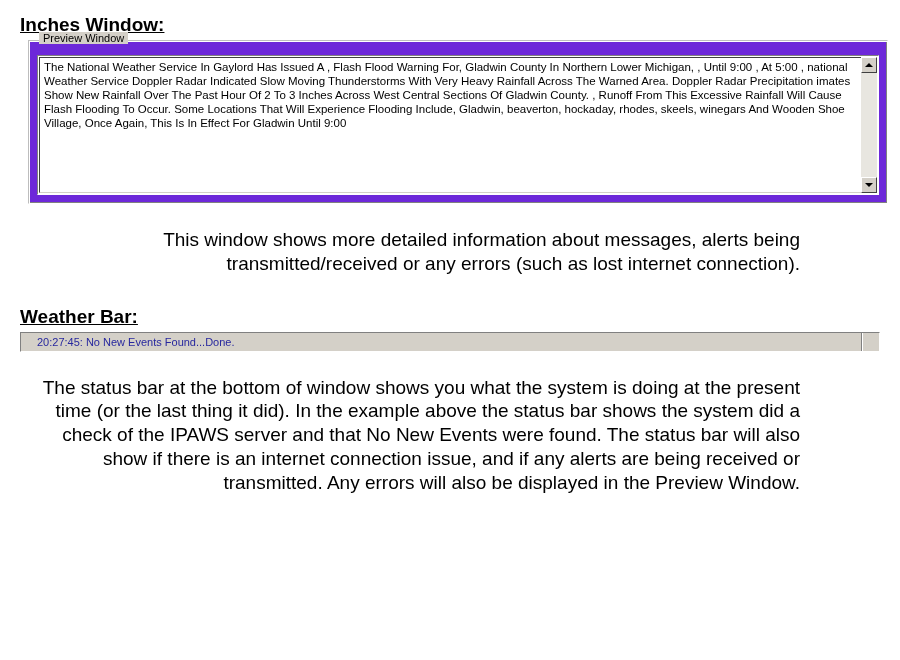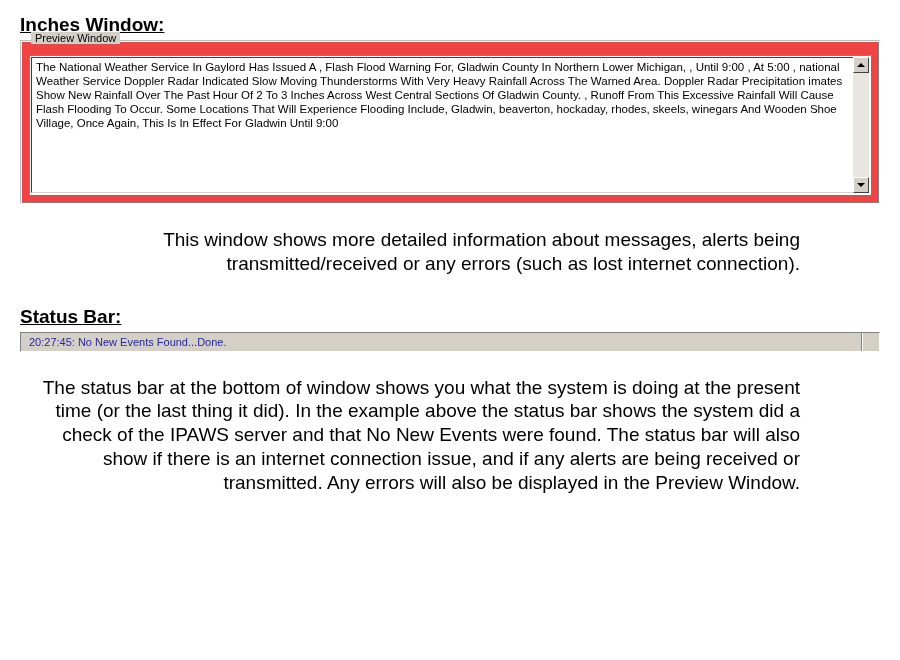--- a/index.html
+++ b/index.html
@@ -18,22 +18,22 @@
     text-decoration: underline;
     margin: 0 0 4px 0;
   }
   
   .fieldset {
     position: relative;
     border: 1px solid #bdbdbd;
     border-right-color: #ffffff;
     border-bottom-color: #ffffff;
     box-shadow: inset 1px 1px 0 #ffffff, inset -1px -1px 0 #808080;
-    background: #ef4444;
-    margin: 2px 0 0 0;
+    background: #6d28d9;
+    margin: 2px 0 0 8px;
     padding: 14px 8px 8px 8px;
     width: 860px;
     text-decoration: underline;
   }
   .legend {
     position: absolute;
     top: -9px;
     left: 10px;
     background: #d4d0c8;
     padding: 0 4px;
@@ -109,21 +109,21 @@
     border-color: #808080 #ffffff #ffffff #808080;
     position: relative;
     margin-top: 4px;
     display: flex;
     align-items: center;
   }
   .status-text {
     font-family: Tahoma, Arial, sans-serif;
     font-size: 11px;
     color: #27279e;
-    padding-left: 8px;
+    padding-left: 16px;
   }
   .status-right {
     position: absolute;
     right: 0; top: 0; bottom: 0;
     width: 18px;
     border-left: 1px solid #808080;
     box-shadow: inset 1px 0 0 #ffffff;
     background: #d4d0c8;
   }
 </style>
@@ -144,20 +144,20 @@
         <span class="arrow down"></span>
       </div>
     </div>
   </div>
 </div>
 
 <p class="para">This window shows more detailed information about messages, alerts being transmitted/received or any errors (such as lost internet connection).</p>
 
 <div class="gap"></div>
 
-<div class="heading">Status Bar:</div>
+<div class="heading">Weather Bar:</div>
 
 <div class="statusbar">
   <span class="status-text">20:27:45: No New Events Found...Done.</span>
   <div class="status-right"></div>
 </div>
 
 <p class="para">The status bar at the bottom of window shows you what the system is doing at the present time (or the last thing it did).  In the example above the status bar shows the system did a check of the IPAWS server and that No New Events were found.  The status bar will also show if there is an internet connection issue, and if any alerts are being received or transmitted.  Any errors will also be displayed in the Preview Window.</p>
 
 </body></html>

